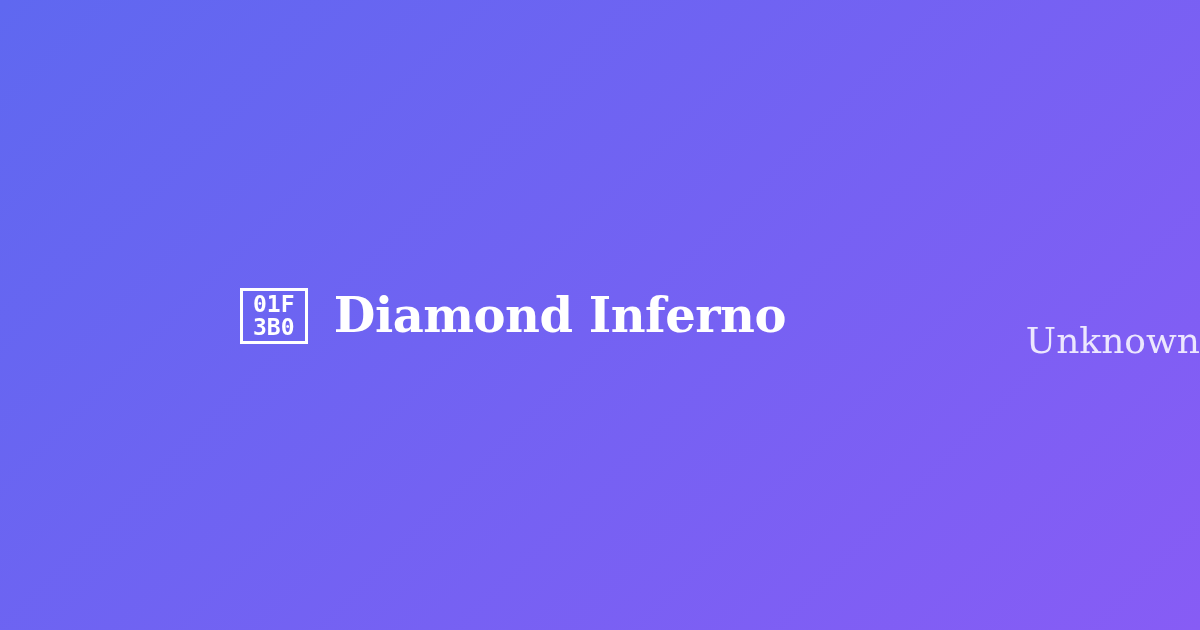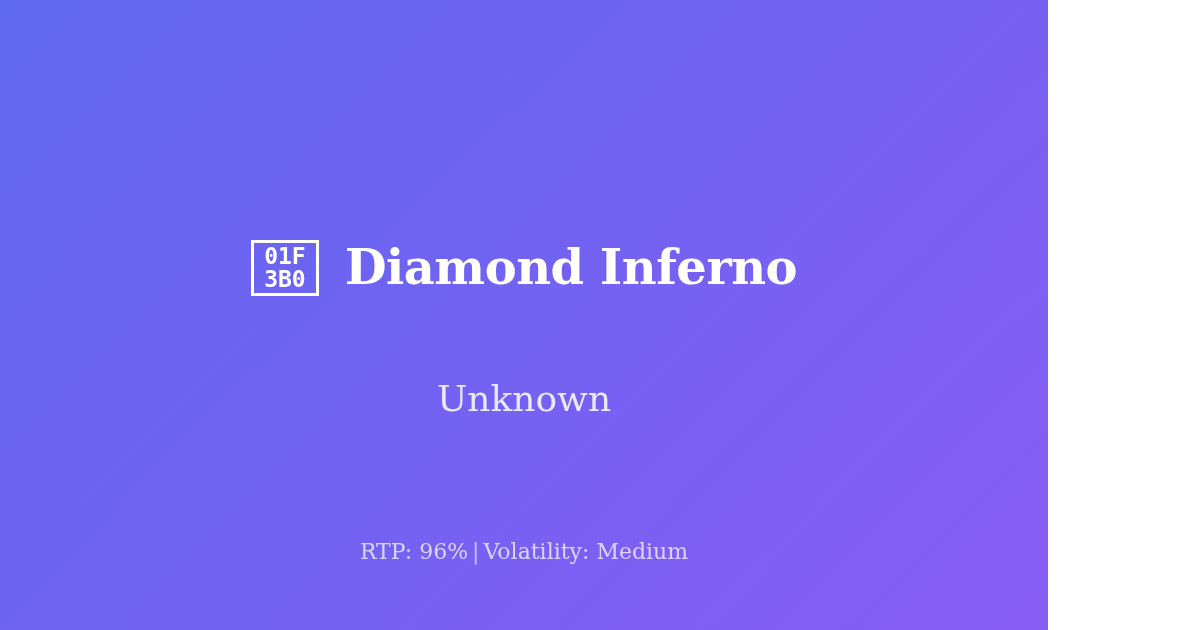--- a/index.html
+++ b/index.html
@@ -11,25 +11,25 @@
     width: 1200px;
     height: 630px;
     overflow: hidden;
     font-family: "DejaVu Serif", "Liberation Serif", serif;
     -webkit-font-smoothing: antialiased;
   }
 
   .og-card {
     position: relative;
     box-sizing: border-box;
-    width: 1048px;
+    width: 1200px;
     height: 630px;
     background: linear-gradient(135deg, #5f68f0 0%, #875cf5 100%);
     display: flex;
-    flex-direction: column;
+    flex-direction: row;
     align-items: center;
     justify-content: center;
     overflow: hidden;
   }
 
   
   .title-row {
     display: flex;
     align-items: center;
     justify-content: center;
@@ -114,17 +114,14 @@
       <span class="tofu-row">01F</span>
       <span class="tofu-row">3B0</span>
     </span>
 
     <h1 class="game-title">Diamond Inferno</h1>
 
   </div>
 
   <div class="provider">Unknown</div>
 
-  <div class="meta">
-    <span>RTP: 96%</span><span class="meta-sep">|</span><span>Volatility: Medium</span>
-  </div>
 
 </div>
 
 </body></html>

